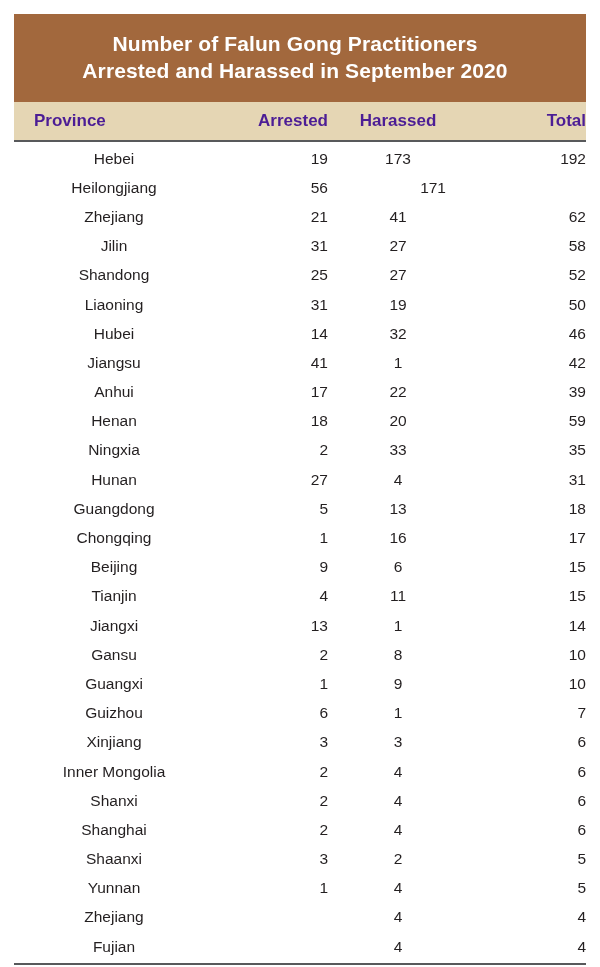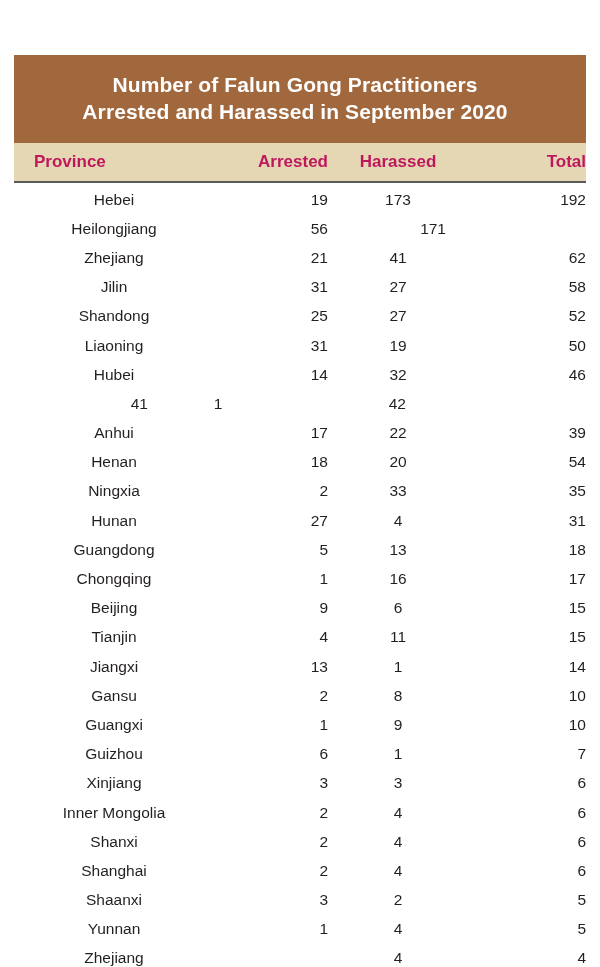--- a/index.html
+++ b/index.html
@@ -25,40 +25,39 @@
   .card {
     width: 572px;
     margin: 0 auto;
   }
   .title-bar {
     background: #a2683d;
     color: #ffffff;
     text-align: center;
     padding: 16px 10px 18px 0;
     box-sizing: border-box;
-    margin-top: 41px;
   }
   .title-line {
     font-size: 21px;
     font-weight: bold;
     line-height: 27px;
     letter-spacing: 0.1px;
   }
   .header-row {
     background: #e5d6b4;
     display: flex;
     align-items: center;
     box-sizing: border-box;
     height: 40px;
     border-bottom: 2px solid #58595b;
   }
   .header-row .cell {
     font-size: 17px;
     font-weight: bold;
-    color: #be185d;
+    color: #4c1d95;
   }
   .table-body {
     padding-top: 2px;
   }
   .row {
     display: flex;
     align-items: center;
     height: 29.2px;
     box-sizing: border-box;
   }
@@ -146,35 +145,36 @@
         <div class="cell c-harassed">19</div>
         <div class="cell c-total">50</div>
       </div>
       <div class="row">
         <div class="cell c-province">Hubei</div>
         <div class="cell c-arrested">14</div>
         <div class="cell c-harassed">32</div>
         <div class="cell c-total">46</div>
       </div>
       <div class="row">
+        <div class="cell c-province">Jiangsu</div>
         <div class="cell c-arrested">41</div>
         <div class="cell c-harassed">1</div>
         <div class="cell c-total">42</div>
       </div>
       <div class="row">
         <div class="cell c-province">Anhui</div>
         <div class="cell c-arrested">17</div>
         <div class="cell c-harassed">22</div>
         <div class="cell c-total">39</div>
       </div>
       <div class="row">
         <div class="cell c-province">Henan</div>
         <div class="cell c-arrested">18</div>
         <div class="cell c-harassed">20</div>
-        <div class="cell c-total">54</div>
+        <div class="cell c-total">59</div>
       </div>
       <div class="row">
         <div class="cell c-province">Ningxia</div>
         <div class="cell c-arrested">2</div>
         <div class="cell c-harassed">33</div>
         <div class="cell c-total">35</div>
       </div>
       <div class="row">
         <div class="cell c-province">Hunan</div>
         <div class="cell c-arrested">27</div>

